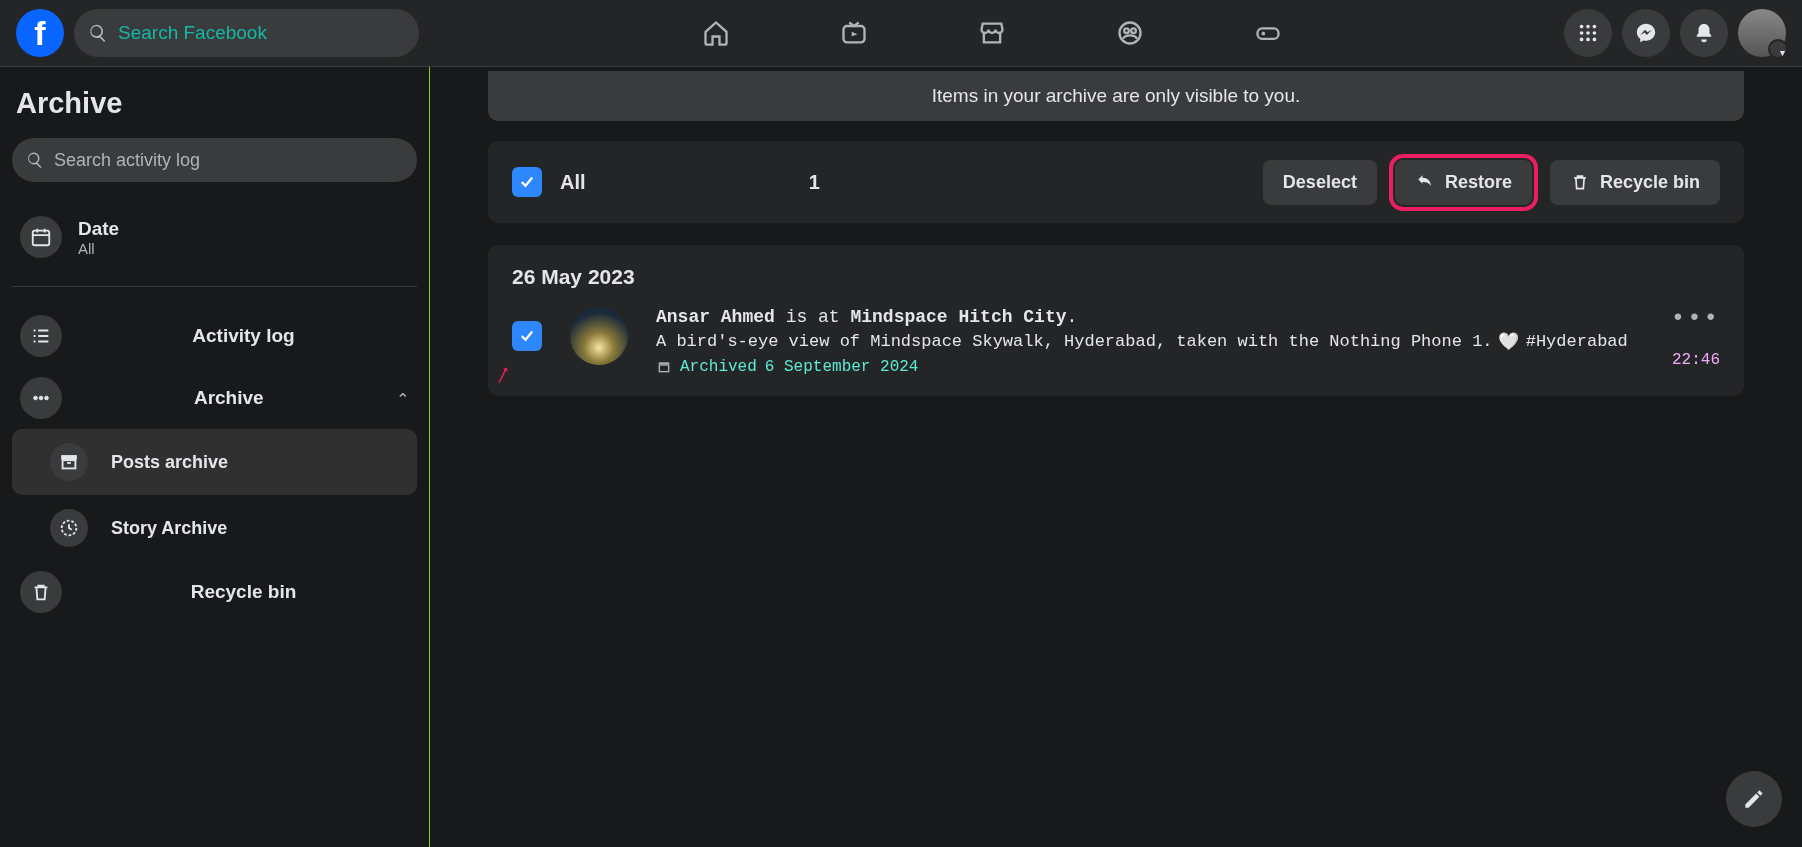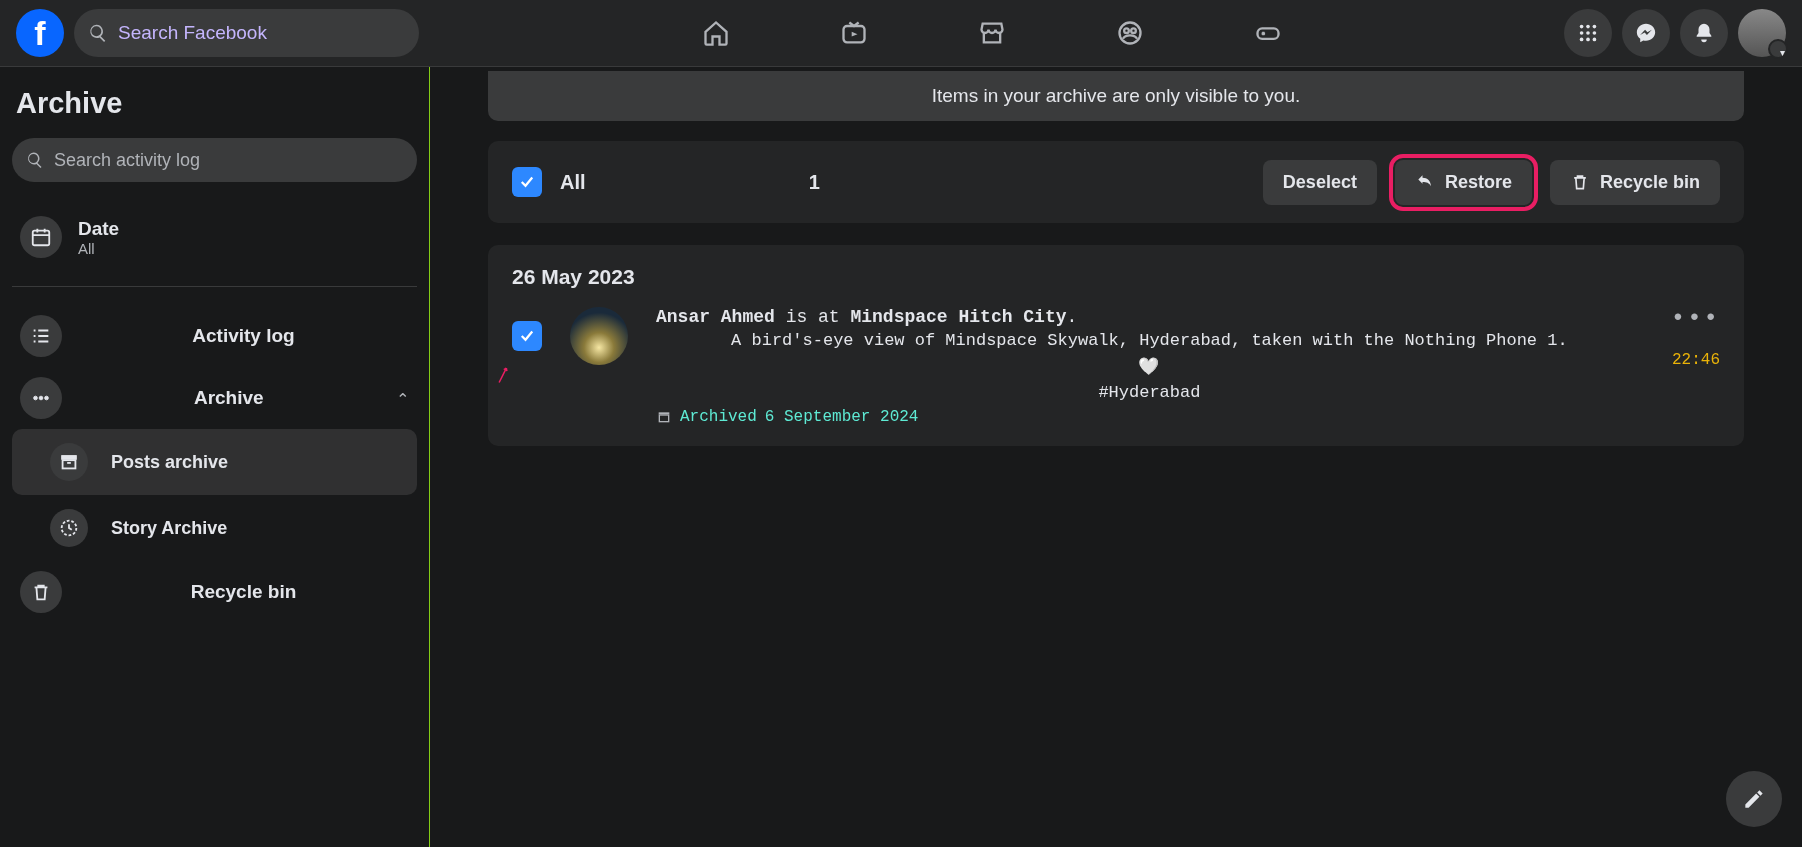--- a/index.html
+++ b/index.html
@@ -30,21 +30,21 @@
   font-family: Arial, sans-serif;
 }
 .search-bar {
   margin-left: 10px;
   height: 48px;
   width: 345px;
   background: #3a3b3c;
   border-radius: 50px;
   display: flex; align-items: center;
   padding: 0 14px;
-  color: #c4b5fd;
+  color: #14b8a6;
   font-size: 19px;
 }
 .search-bar svg { margin-right: 10px; fill: #b0b3b8; }
 .center-nav {
   flex: 1;
   display: flex;
   justify-content: center;
   gap: 8px;
 }
 .center-nav .navicon {
@@ -171,26 +171,26 @@
   width: 50px; height: 70px;
 }
 .post-thumb {
   width: 58px; height: 58px; border-radius: 50%;
   background: radial-gradient(circle at 50% 70%, #f5e6a3 0%, #8a7a3a 30%, #1a2a3a 70%);
   flex-shrink:0;
 }
 .post-body { flex:1; }
 .post-title { font-size: 18px; }
 .post-title .strong { font-weight: 700; }
-.post-desc { font-size: 17px; color: #e4e6eb; margin-top: 4px; display:flex; align-items:center; gap:6px;flex-direction:column;}
+.post-desc { font-size: 17px; color: #e4e6eb; margin-top: 4px; display:flex; align-items:center; gap:6px;}
 .post-meta { font-size: 16px; color: #5eead4; margin-top: 6px; display:flex; align-items:center; gap:8px;}
 .post-meta svg { width:16px; height:16px; fill:#b0b3b8;}
 .post-right { display:flex; flex-direction:column; align-items:flex-end; gap:20px;}
 .dots { font-size: 24px; letter-spacing: 2px; color:#b0b3b8; line-height:1;}
-.time { font-size: 16px; color: #eab308;}
+.time { font-size: 16px; color: #f0abfc;}
 .fab {
   position: fixed; bottom: 20px; right: 20px;
   width: 56px; height: 56px; border-radius: 50%;
   background: #3a3b3c;
   display:flex; align-items:center; justify-content:center;
 }
 .fab svg { width: 26px; height: 26px; fill:#e4e6eb;}
 .heart { display:inline-block; }
 </style>
 </head>

